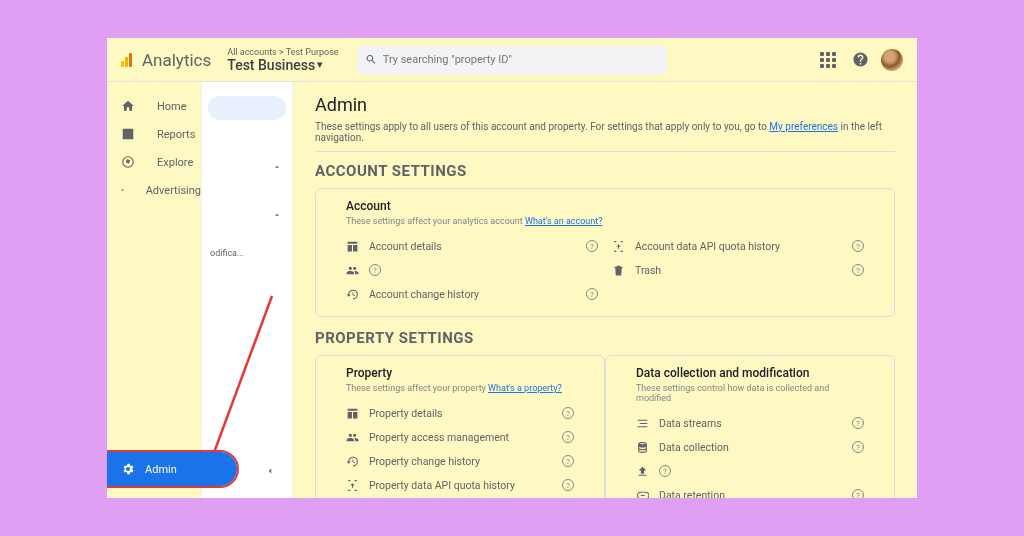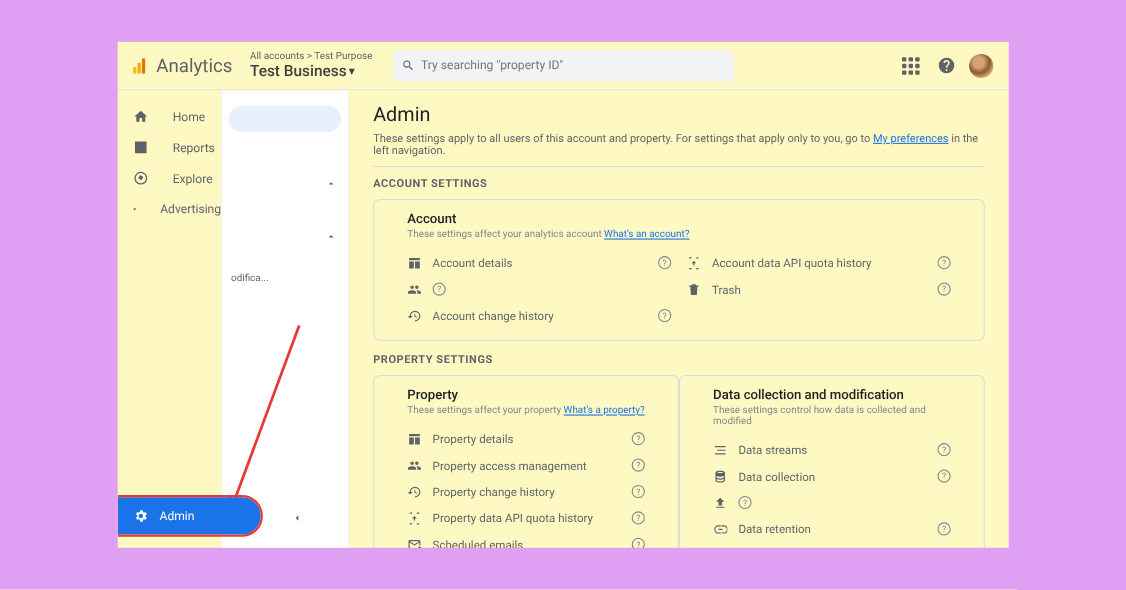--- a/index.html
+++ b/index.html
@@ -22,30 +22,30 @@
   .apps-grid { display:grid; grid-template-columns: repeat(3,4px); grid-template-rows: repeat(3,4px); gap:2px;}
   .apps-grid b { background:#5f6368; border-radius:1px;}
   .avatar { width:22px; height:22px; border-radius:50%; background: radial-gradient(circle at 40% 35%, #d4a574 25%, #8b5a2b 50%, #e8c090 80%); }
   .body { flex:1; display:flex; overflow:hidden; }
   .leftnav { width: 94px; padding-top: 10px; position:relative; }
   .nav-item { height: 28px; display:flex; align-items:center; gap:22px; padding-left:14px; color:#5f6368; font-size:11px; cursor:pointer;}
   .nav-item svg { width:14px; height:14px; fill:#5f6368; }
   .nav-admin { position:absolute; bottom:12px; left:0; width: 130px; height:34px; background:#1a73e8; border-radius: 0 20px 20px 0; display:flex; align-items:center; padding-left:14px; gap:10px; color:#fff; font-size:11px; outline: 2px solid #e53935; z-index:5;}
   .nav-admin svg { width:14px; height:14px; fill:#fff; }
   .collapse { position:absolute; bottom:18px; left:158px; color:#5f6368; z-index:5; cursor:pointer;}
-  .secondary { width: 116px; background:#fff; border-left:1px solid #f1f3f4; border-right:1px solid #f1f3f4; padding-top:10px; position:relative;}
+  .secondary { width: 92px; background:#fff; border-left:1px solid #f1f3f4; border-right:1px solid #f1f3f4; padding-top:10px; position:relative;}
   .sec-pill { height:24px; margin:4px 6px; border-radius:12px; background:#e8f0fe; }
   .sec-row { height:30px; display:flex; align-items:center; justify-content:flex-end; padding-right:10px; color:#5f6368;}
   .sec-label { font-size: 9px; color:#5f6368; padding: 6px 8px; white-space: nowrap; overflow:hidden; text-overflow:ellipsis;}
   .main { flex:1; overflow-y:auto; padding: 12px 22px 8px 22px; }
   .main h1 { font-size: 18px; color:#202124; font-weight:400; margin-bottom:6px;}
   .helptext { font-size: 10px; color:#5f6368; margin-bottom:8px; }
   .helplink { color:#1a73e8; text-decoration:underline; cursor:pointer;}
   .rule { border:none; border-top:1px solid #dadce0; margin-bottom:10px;}
-  .sect { font-size:10px; font-weight:700; letter-spacing:0.5px; color:#5f6368; margin: 4px 0 8px;}
+  .sect { font-size:15px; font-weight:700; letter-spacing:0.5px; color:#5f6368; margin: 4px 0 8px;}
   .card { border:1px solid #dadce0; border-radius:6px; padding:10px 30px; margin-bottom:12px; }
   .card h3 { font-size:12px; color:#202124; font-weight:500; margin-bottom:3px;}
   .card-sub { font-size:9px; color:#80868b; margin-bottom:8px;}
   .cols { display:flex; gap:14px; }
   .col { flex:1; }
   .row { display:flex; }
   .row .card { flex:1; }
   .item { height:24px; display:flex; align-items:center; gap:10px; color:#5f6368;}
   .item svg { width:13px; height:13px; fill:#5f6368; flex:none;}
   .item .lbl { font-size:10.5px; flex:1; }

